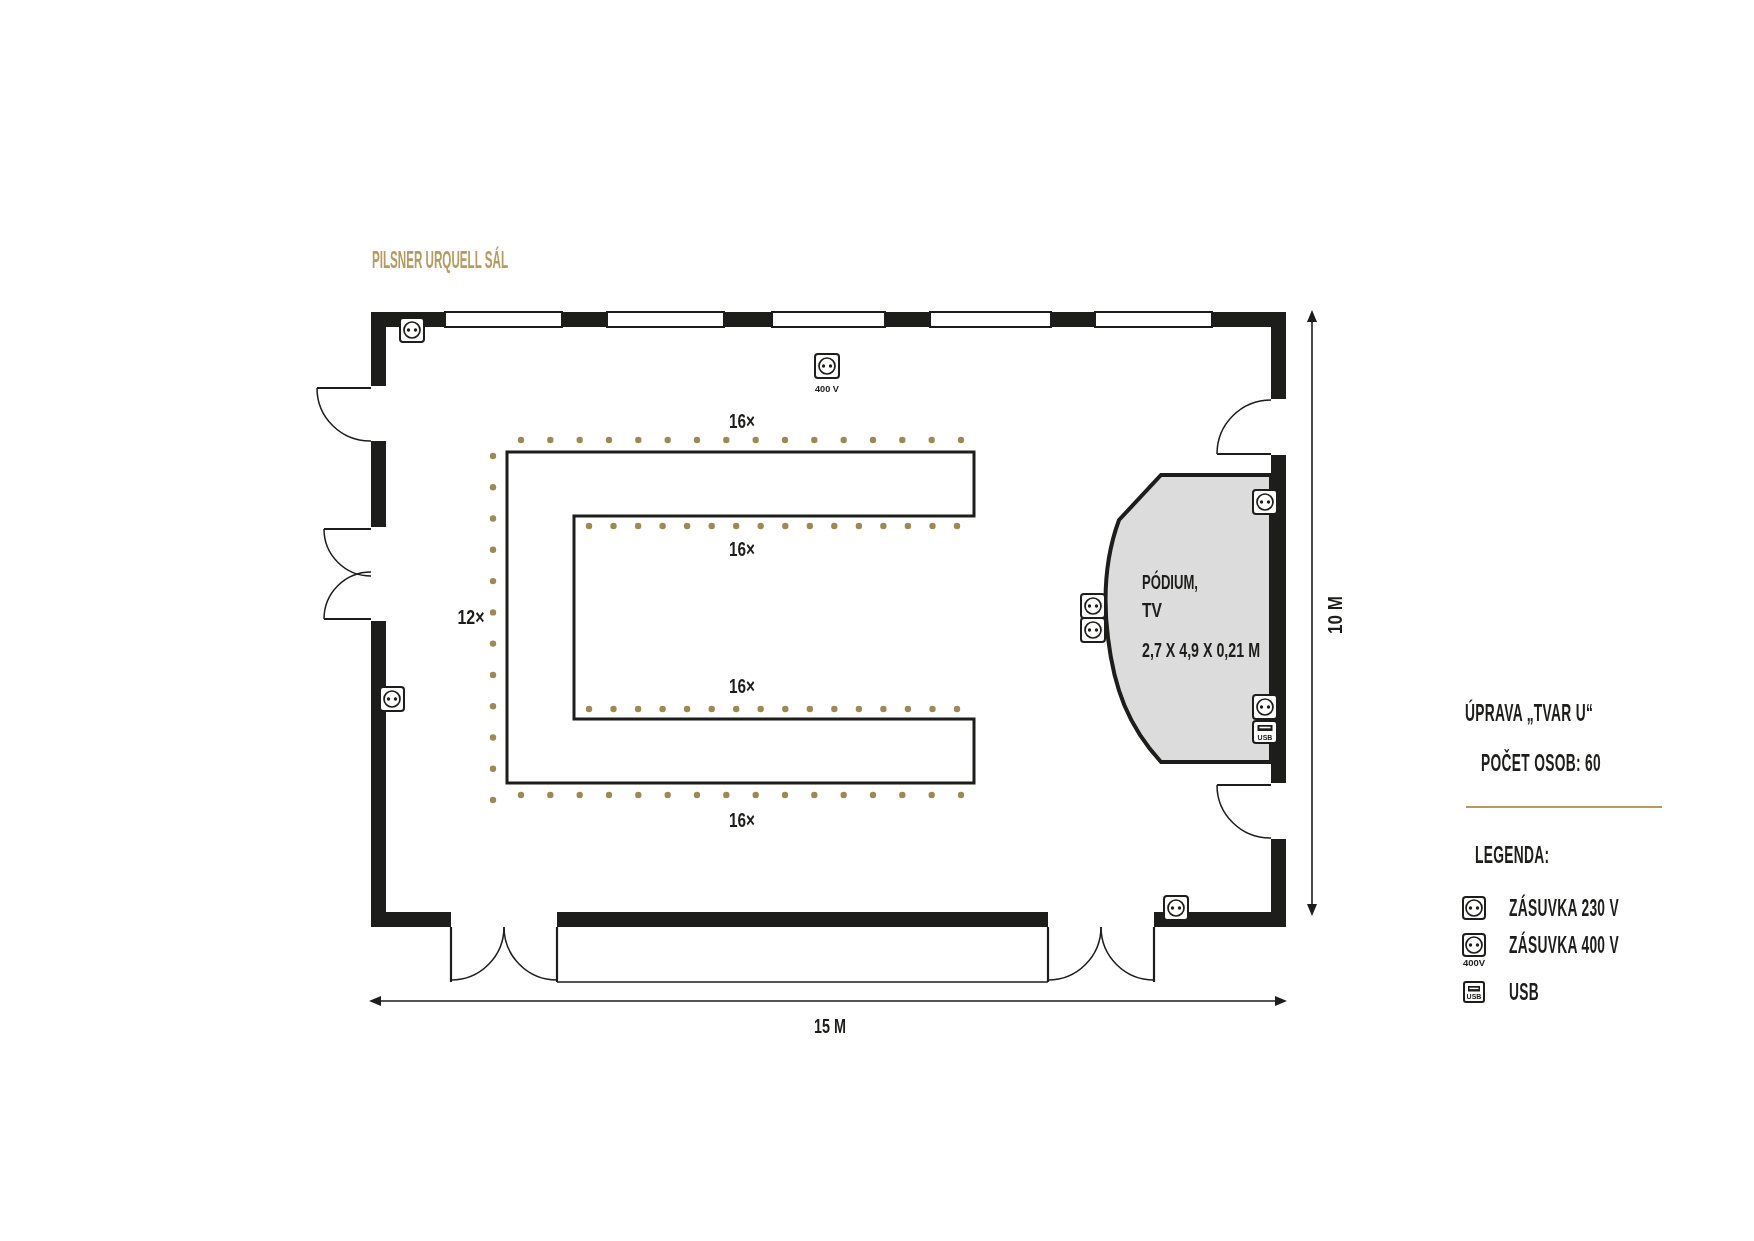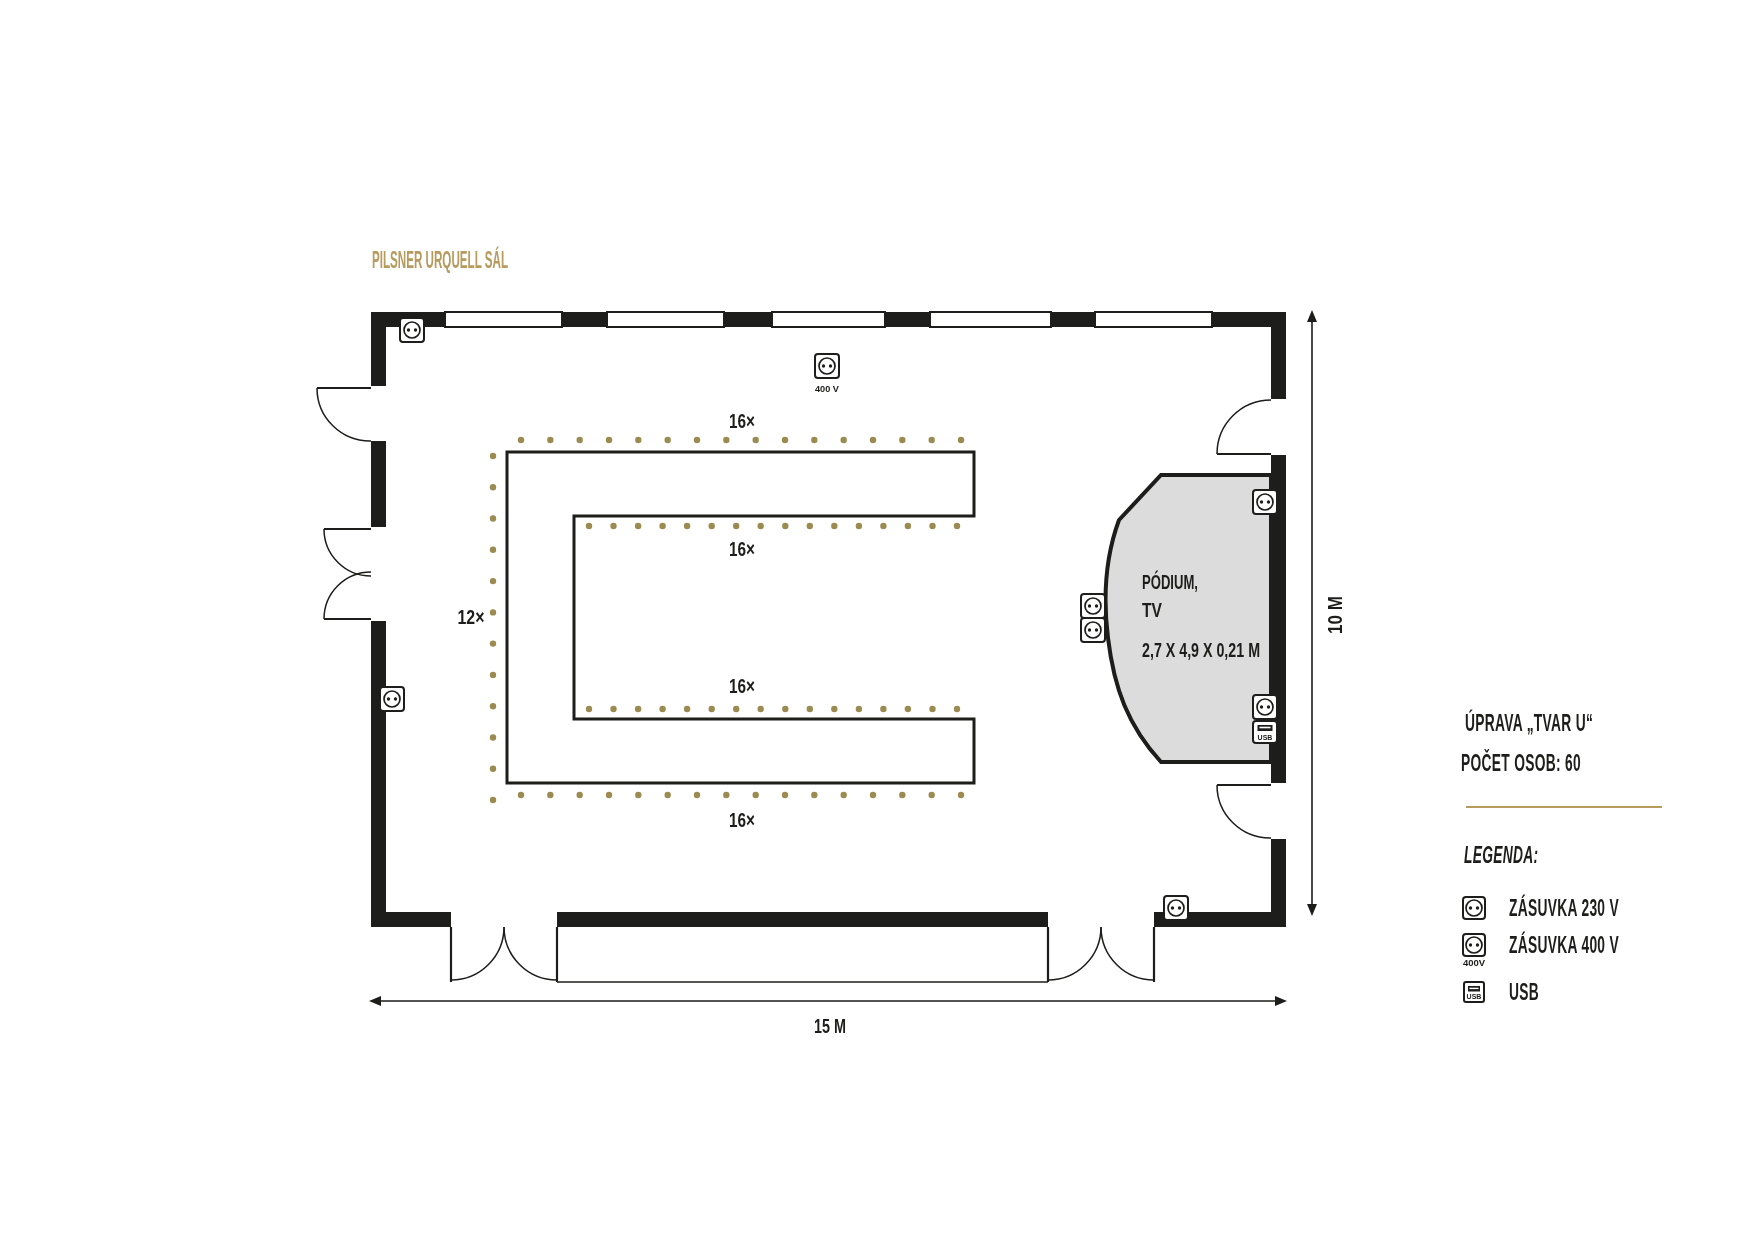--- a/index.html
+++ b/index.html
@@ -33,24 +33,24 @@
   text{fill:var(--ink);font-family:"Liberation Sans",sans-serif;font-weight:bold;}
   .t-title{font-size:23px;fill:var(--gold);}
   .t-label{font-size:21px;}
   .t-dim{font-size:20px;}
   .t-cap{font-size:9.5px;}
   .t-usb{font-size:7px;}
   
   .side{position:absolute;left:1437px;top:700px;width:250px;}
   .cond{display:inline-block;transform:scaleX(0.6);transform-origin:0 50%;
         font-weight:bold;font-size:23px;white-space:nowrap;letter-spacing:0.5px;}
-  .info-arrangement{position:absolute;left:4px;top:10px;}
-  .info-capacity{position:absolute;left:0;top:50px;}
+  .info-arrangement{position:absolute;left:4px;top:0;}
+  .info-capacity{position:absolute;left:20px;top:50px;}
   .rule{position:absolute;left:5px;top:106px;width:196px;height:2px;background:var(--gold);}
-  .legend-heading{position:absolute;left:3px;top:142px;font-style:italic;}
+  .legend-heading{position:absolute;left:14px;top:142px;}
   .legend-row{position:absolute;left:0;display:flex;align-items:flex-start;}
   .legend-row .ic{width:48px;flex:0 0 48px;}
   .legend-row .lab{line-height:26px;}
   .row-1{top:195px;} .row-2{top:232px;} .row-3{top:279px;}
 </style>
 </head>
 <body>
 
 <div class="canvas">
 

